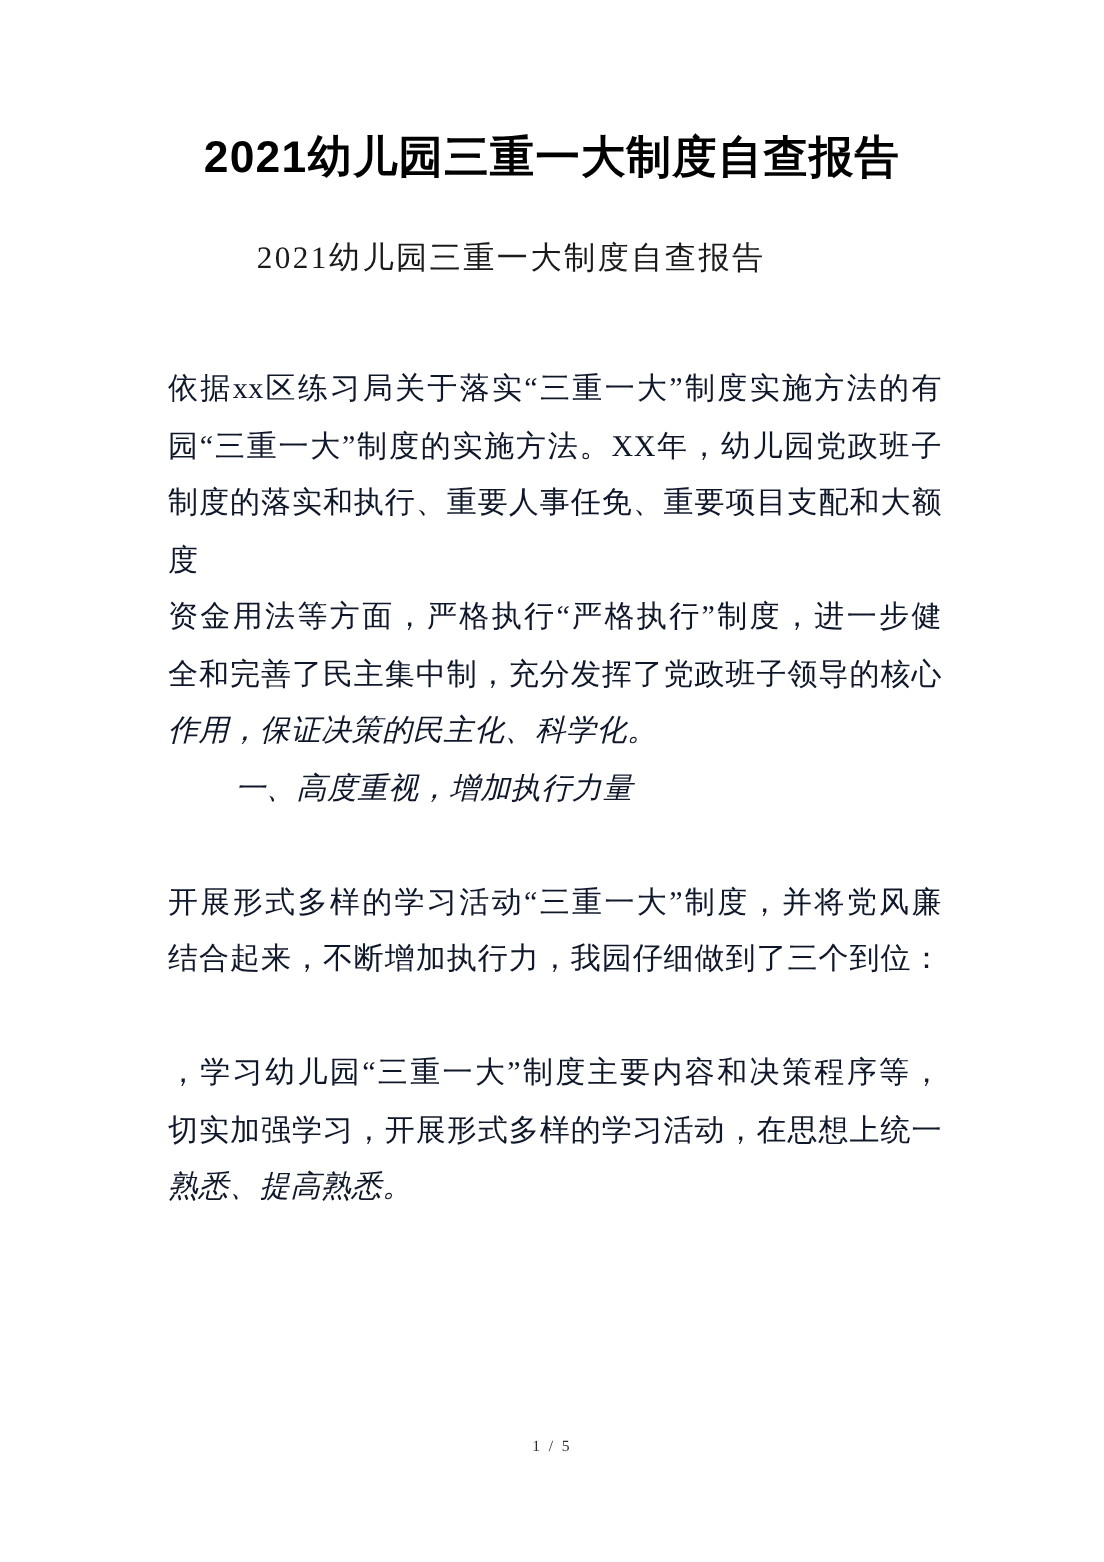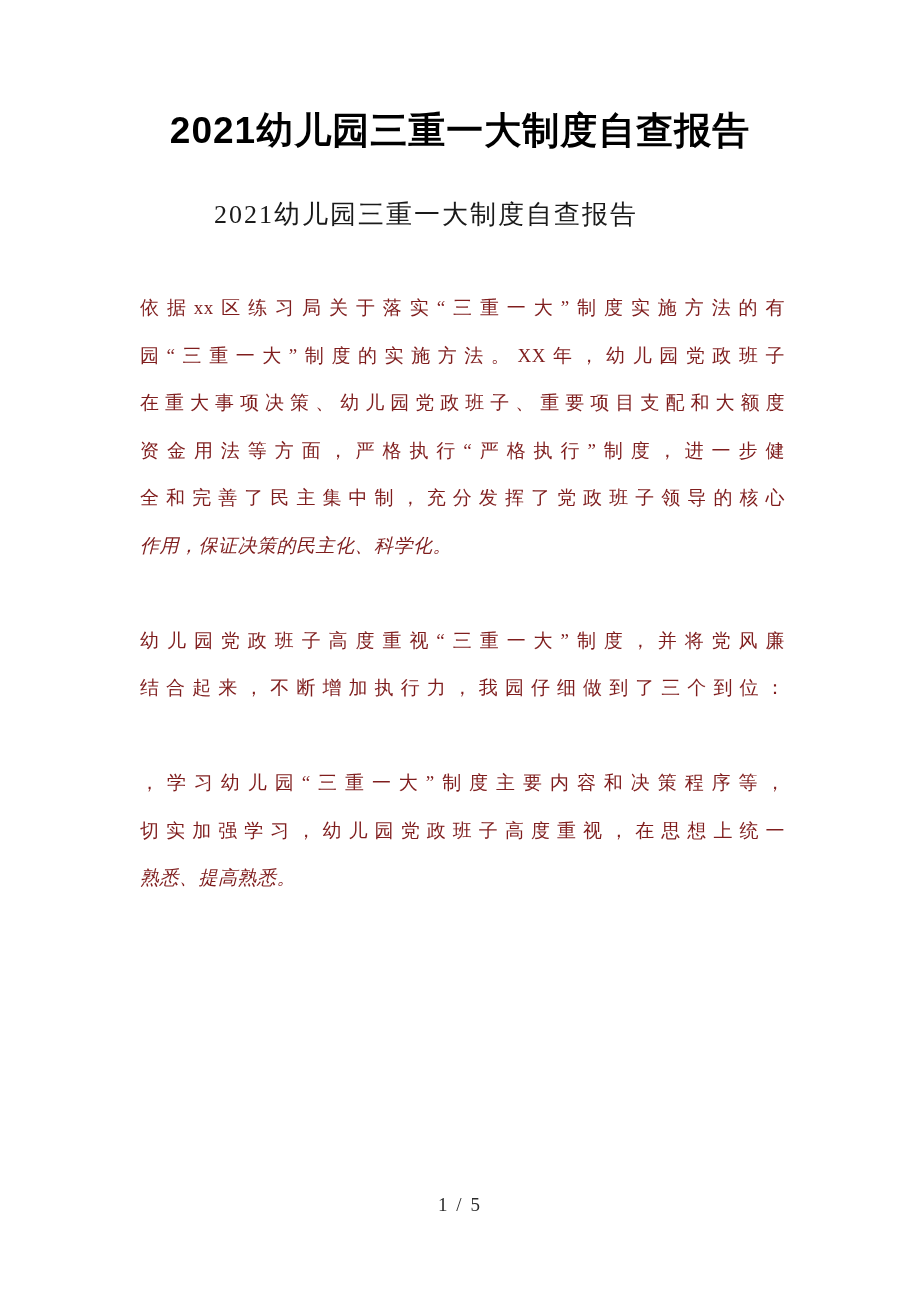--- a/index.html
+++ b/index.html
@@ -37,26 +37,26 @@
     left: 140px;
     width: 645px;
     font-size: 26px;
     line-height: 47px;
     letter-spacing: 2px;
     text-indent: 74px;
     color: #1a1a1a;
   }
   .doc-body {
     position: absolute;
-    top: 284px;
+    top: 301px;
     left: 140px;
     width: 645px;
-    font-size: 19px;
+    font-size: 25px;
     line-height: 47.5px;
-    color: #7f1d1d;
+    color: #0f172a;
   }
   .para { margin: 0; }
   .para.spaced { margin-top: 47.5px; }
   .line {
     text-align: justify;
     text-align-last: justify;
     letter-spacing: 0.5px;
   }
   .line.last {
     text-align: left;
@@ -67,51 +67,54 @@
     text-align: left;
     text-align-last: left;
     text-indent: 56px;
   }
   .page-footer {
     position: absolute;
     top: 1192px;
     left: 0;
     width: 920px;
     text-align: center;
-    font-size: 19px;
+    font-size: 13px;
     line-height: 26px;
     letter-spacing: 2px;
     color: #2b2b2b;
   }
 </style>
 </head>
 <body>
 
 <div class="page">
 
   <h1 class="doc-title">2021幼儿园三重一大制度自查报告</h1>
 
   <div class="doc-subtitle">2021幼儿园三重一大制度自查报告</div>
 
   <div class="doc-body">
       <div class="para body">
         <div class="line">依据xx区练习局关于落实“三重一大”制度实施方法的有</div>
         <div class="line">园“三重一大”制度的实施方法。XX年，幼儿园党政班子</div>
-        <div class="line">在重大事项决策、幼儿园党政班子、重要项目支配和大额度</div>
+        <div class="line">制度的落实和执行、重要人事任免、重要项目支配和大额度</div>
         <div class="line">资金用法等方面，严格执行“严格执行”制度，进一步健</div>
         <div class="line">全和完善了民主集中制，充分发挥了党政班子领导的核心</div>
         <div class="line last">作用，保证决策的民主化、科学化。</div>
       </div>
+      <div class="para heading">
+        <div class="line last">一、高度重视，增加执行力量</div>
+      </div>
       <div class="para body spaced">
-        <div class="line">幼儿园党政班子高度重视“三重一大”制度，并将党风廉</div>
+        <div class="line">开展形式多样的学习活动“三重一大”制度，并将党风廉</div>
         <div class="line">结合起来，不断增加执行力，我园仔细做到了三个到位：</div>
       </div>
       <div class="para body spaced">
         <div class="line">，学习幼儿园“三重一大”制度主要内容和决策程序等，</div>
-        <div class="line">切实加强学习，幼儿园党政班子高度重视，在思想上统一</div>
+        <div class="line">切实加强学习，开展形式多样的学习活动，在思想上统一</div>
         <div class="line last">熟悉、提高熟悉。</div>
       </div>
     </div>
 
   <div class="page-footer">
     <span>1 / 5</span>
   </div>
 
 </div>
 

